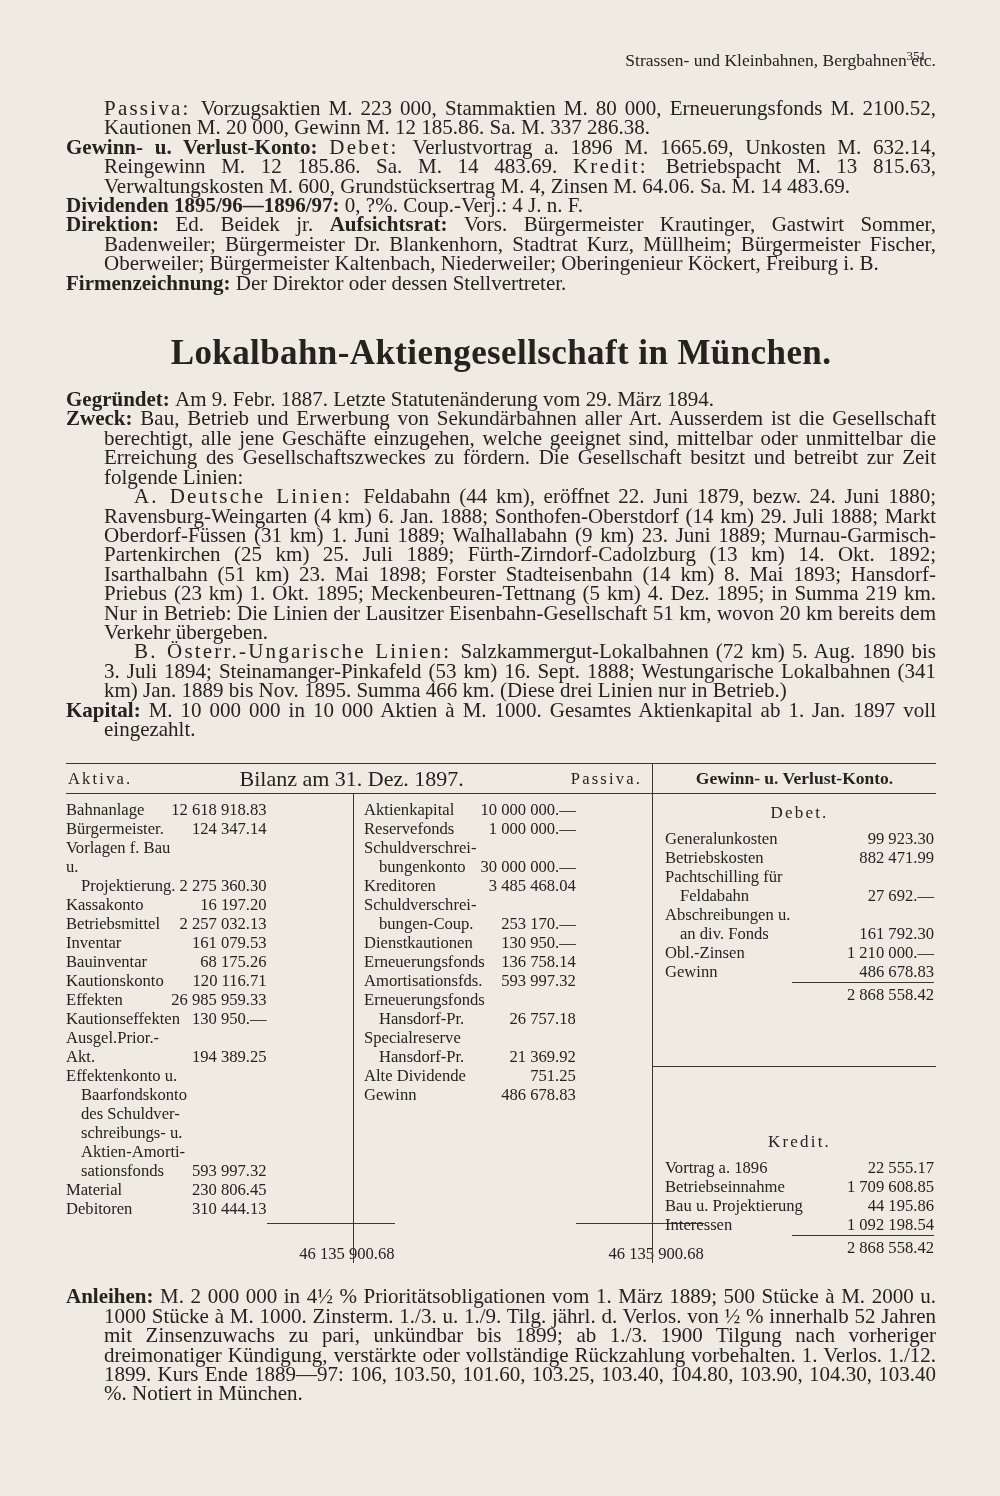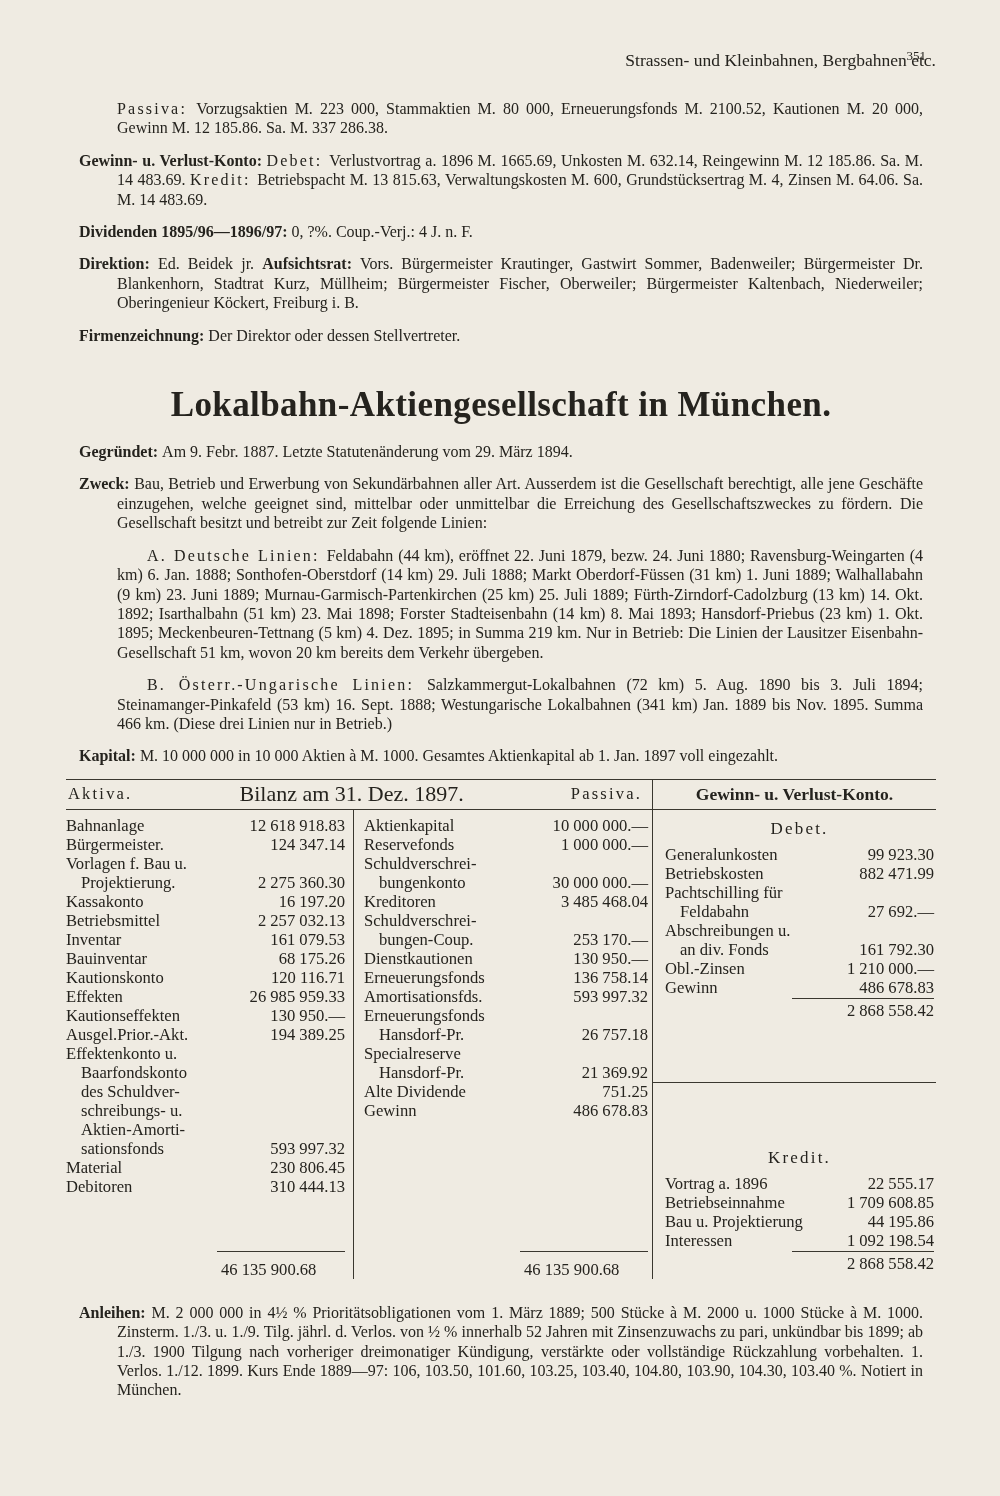--- a/index.html
+++ b/index.html
@@ -1,45 +1,45 @@
 <!DOCTYPE html>
 <html><head>
 <meta charset="utf-8">
 <style>
   *{box-sizing:border-box}
   html,body{margin:0;padding:0}
   body{width:1000px;height:1496px;background:#efebe2;font-family:"Liberation Serif","DejaVu Serif",serif;color:#25231e;overflow:hidden}
   .page{padding:50px 64px 0 66px}
   .pg-header{position:relative;font-size:17.5px;text-align:right;margin-bottom:28px}
   .pg-num{position:absolute;right:10px;top:-2px;font-size:13px}
-  .para{margin:13px;font-size:16px;line-height:19.4px;text-align:justify}
+  .para{margin:0;font-size:21px;line-height:19.4px;text-align:justify}
   .para.hang{padding-left:38px;text-indent:-38px}
   .para.block{padding-left:38px}
   .para.deep{padding-left:38px;text-indent:30px}
   .b{font-weight:bold}
   .sp{letter-spacing:2.2px}
   .company-title{font-size:35px;font-weight:bold;text-align:center;margin:40px 0 17px;letter-spacing:.4px}
 
-  .balance{display:flex;margin-top:12px;height:500px}
+  .balance{display:flex;margin-top:24px;height:500px}
   .bal-left{width:586px;display:flex;flex-direction:column}
   .bal-right{flex:1;border-left:1.6px solid #3a372f;display:flex;flex-direction:column}
   .bal-head{height:31px;display:flex;align-items:center;border-top:1.6px solid #3a372f;border-bottom:1.6px solid #3a372f}
   .bal-lhead{justify-content:space-between;padding:0 10px 0 2px}
   .bal-rhead{justify-content:center;font-weight:bold;font-size:17.5px}
   .head-spaced{letter-spacing:2.2px;font-size:16.5px}
   .bal-title{font-weight:normal;font-size:22px}
   .bal-cols{display:flex;flex:1;min-height:0}
-  .col{display:flex;flex-direction:column;padding-top:6px;font-size:16.6px;line-height:19px}
+  .col{display:flex;flex-direction:row;padding-top:6px;font-size:16.6px;line-height:19px}
   .col-aktiva{width:288px;border-right:1.3px solid #3a372f;padding-right:8px}
   .col-passiva{flex:1;padding-left:10px;padding-right:4px}
   .trow{display:flex;justify-content:space-between;align-items:flex-end}
   .tline.cont{padding-left:15px}
   .tval{white-space:nowrap;padding-left:4px}
   .total-row{margin-top:auto;display:flex;justify-content:flex-end}
-  .total-row .tval{border-top:1.3px solid #3a372f;padding-top:8px;min-width:128px;text-align:left}
+  .total-row .tval{border-top:1.3px solid #3a372f;padding-top:20px;min-width:128px;text-align:right}
   .pnl{flex:1;display:flex;flex-direction:column;padding:6px 2px 6px 12px;font-size:16.6px;line-height:19px}
   .pnl-heading{text-align:center;letter-spacing:2.2px;margin:3px 0 7px;font-size:17px}
   .pnl-total{display:flex;justify-content:flex-end;margin-top:1px}
   .pnl-total .tval{border-top:1.3px solid #3a372f;padding-top:2px;min-width:142px;text-align:right}
   .pnl-rule{height:0;border-top:1.3px solid #3a372f;margin:auto -2px auto -12px}
   .bottom{margin-top:24px}
 </style>
 </head>
 <body>
 

